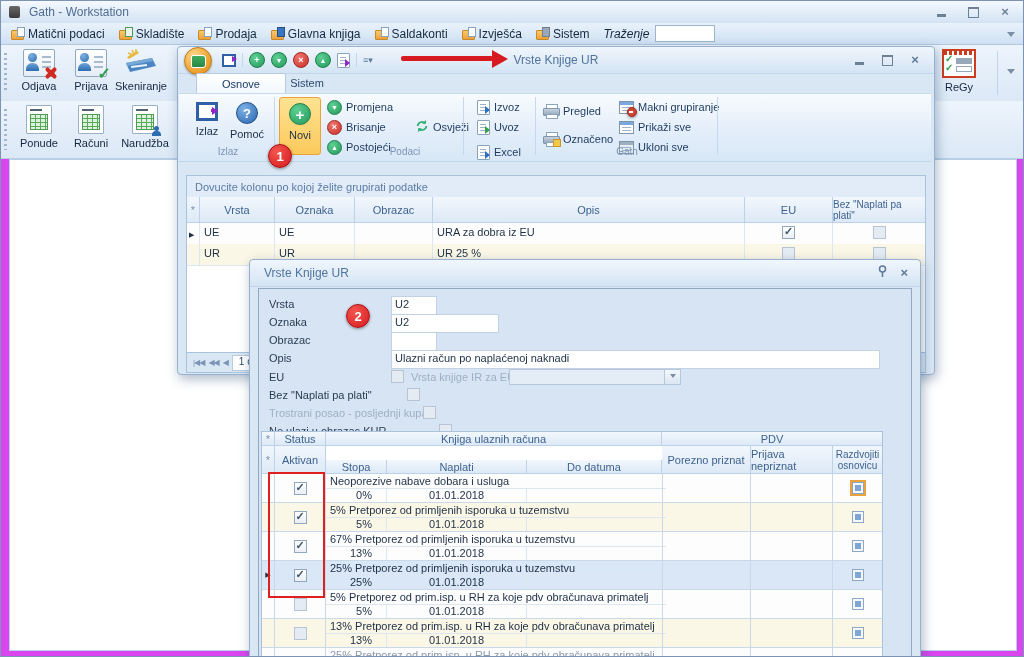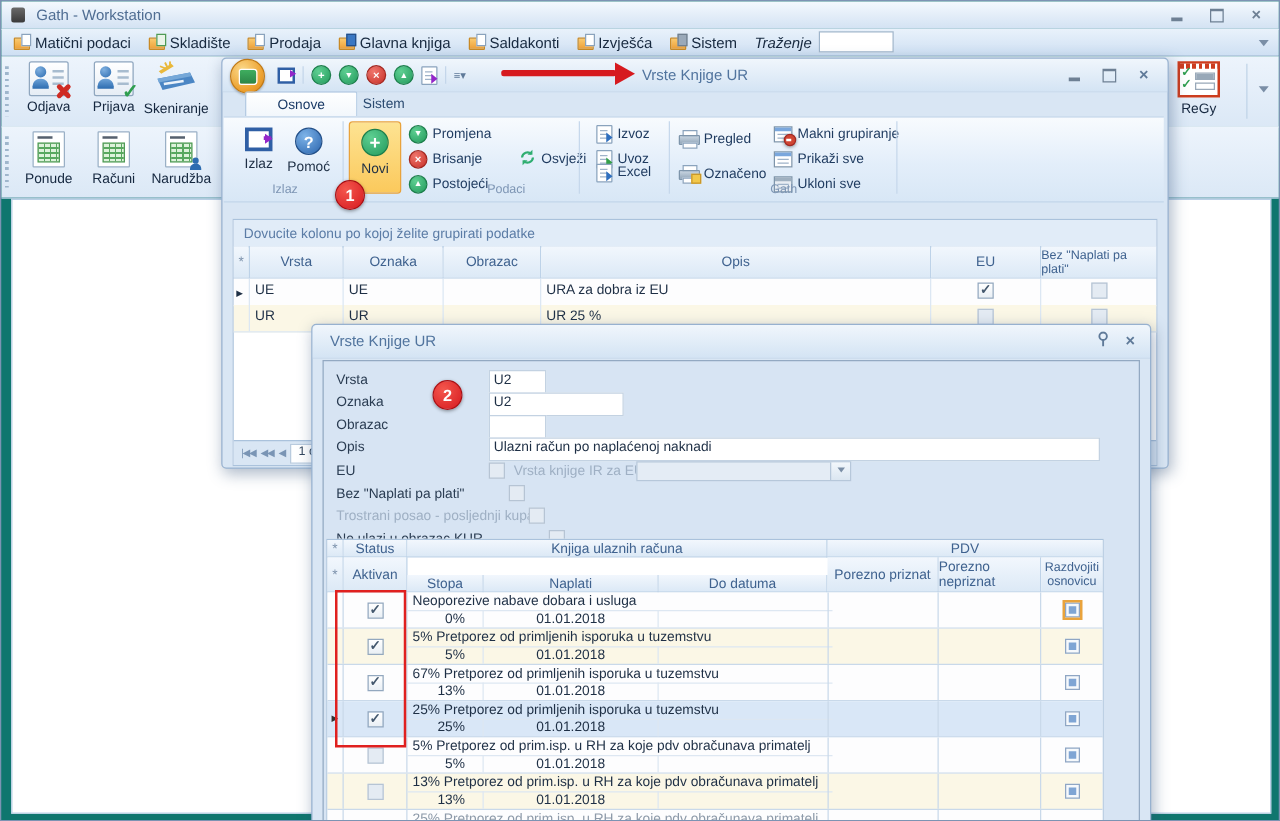--- a/index.html
+++ b/index.html
@@ -1,17 +1,17 @@
 <!DOCTYPE html>
 <html><head>
 <meta charset="utf-8">
 <style>
   html,body{margin:0;padding:0;}
   body{font-family:"Liberation Sans",sans-serif;font-size:11px;color:#1e2f45;background:#aebfd2;}
-  #stage{position:relative;width:1024px;height:657px;overflow:hidden;background:#0f766e;border:1px solid #7c93b3;box-sizing:border-box;}
+  #stage{position:relative;width:1024px;height:657px;overflow:hidden;background:#d946ef;border:1px solid #7c93b3;box-sizing:border-box;}
   .abs{position:absolute;}
   .flex{display:flex;align-items:center;}
   
   #titlebar{left:0;top:0;width:1024px;height:22px;background:linear-gradient(#f4f9fe,#d3e2f3);border-bottom:1px solid #bdd0e5;}
   #titlebar .ttl{color:#4f6d92;font-size:12px;}
   .winbtn{width:24px;height:14px;display:flex;align-items:center;justify-content:center;color:#6e8094;}
   .glyph-min{width:9px;height:3px;background:#6e8094;margin-top:6px;}
   .glyph-max{width:9px;height:8px;border:1px solid #6e8094;border-top:2px solid #6e8094;}
   .glyph-close{font-size:13px;font-weight:bold;line-height:10px;}
   #menubar{left:0;top:22px;width:1024px;height:22px;background:linear-gradient(#e9f2fb,#cfe0f3);border-bottom:1px solid #b3c9e0;display:flex;align-items:center;padding-left:10px;box-sizing:border-box;}
@@ -364,21 +364,21 @@
             <span class="parr"></span>
           </span>
           <span>Izvoz</span>
         </div>
       <div class="smbtn" style="left:298px;top:24px;">
           <span class="pico">
             <span class="parr g"></span>
           </span>
           <span>Uvoz</span>
         </div>
-      <div class="smbtn" style="left:298px;top:35px;">
+      <div class="smbtn" style="left:298px;top:49px;">
           <span class="pico">
             <span class="parr"></span>
           </span>
           <span>Excel</span>
         </div>
       <div class="gl" style="left:100px;top:52px;width:252px;">Podaci</div>
       <div class="abs" style="left:284px;top:3px;width:1px;height:58px;background:#c6d8ec;"></div>
       <div class="abs" style="left:356px;top:3px;width:1px;height:58px;background:#c6d8ec;"></div>
 
       <div class="smbtn" style="left:364px;top:8px;">
@@ -519,21 +519,21 @@
         <div class="hcell" style="left:0;top:0;width:13px;height:14px;color:#7e93ad;">*</div>
         <div class="hcell" style="left:13px;top:0;width:51px;height:14px;">Status</div>
         <div class="hcell" style="left:400px;top:0;width:220px;height:14px;border-right:none;">PDV</div>
         <div class="hcell" style="left:64px;top:0;width:336px;height:14px;">Knjiga ulaznih računa</div>
         <div class="hcell" style="left:0;top:14px;width:13px;height:28px;color:#7e93ad;">*</div>
         <div class="hcell" style="left:13px;top:14px;width:51px;height:28px;">Aktivan</div>
         <div class="hcell" style="left:64px;top:28px;width:61px;height:14px;">Stopa</div>
         <div class="hcell" style="left:125px;top:28px;width:140px;height:14px;">Naplati</div>
         <div class="hcell" style="left:265px;top:28px;width:135px;height:14px;">Do datuma</div>
         <div class="hcell" style="left:400px;top:14px;width:89px;height:28px;">Porezno priznat</div>
-        <div class="hcell" style="left:489px;top:14px;width:82px;height:28px;">Porezno nepriznat</div>
+        <div class="hcell" style="left:489px;top:14px;width:82px;height:28px;">Prijava nepriznat</div>
         <div class="hcell" style="left:571px;top:14px;width:49px;height:28px;border-right:none;font-size:10px;text-align:center;line-height:11px;">Razdvojiti osnovicu</div>
 
         <div class="g2row rwhite" style="top:42px;">
           <div class="mk"></div>
           <div class="ak">
               <span class="cb checked"></span>
             </div>
           <div class="desc">Neoporezive nabave dobara i usluga</div>
           <div class="stopa">0%</div>
           <div class="prim">01.01.2018</div>

